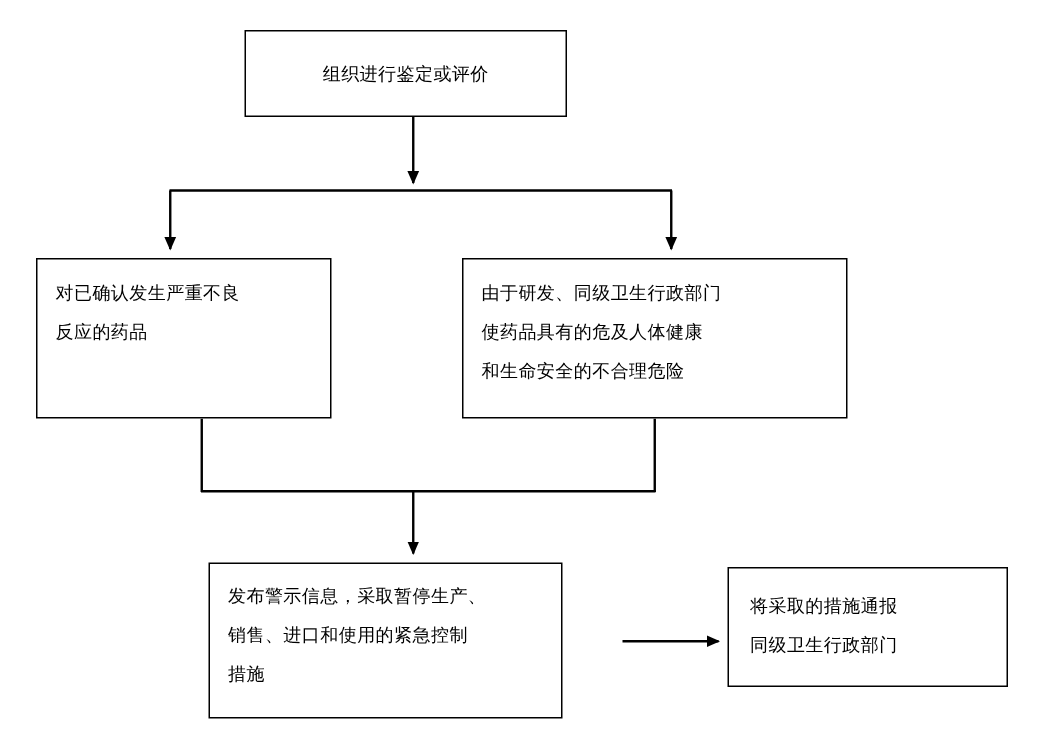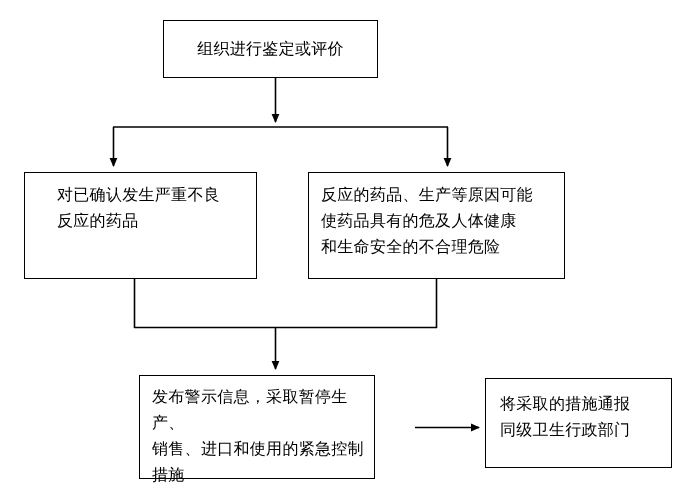--- a/index.html
+++ b/index.html
@@ -30,50 +30,50 @@
     position: absolute;
     box-sizing: border-box;
     border: 1px solid #000000;
     background: #ffffff;
     display: flex;
     align-items: flex-start;
     justify-content: flex-start;
   }
   .node-text {
     font-family: Liberation Sans, sans-serif;
-    font-size: 16px;
+    font-size: 12px;
     line-height: 26px;
     color: #000000;
     white-space: pre-line;
     letter-spacing: 0.3px;
   }
   
   #node-assessment {
     left: 163px; top: 20px; width: 215px; height: 58px;
     align-items: center; justify-content: center;
   }
   #node-assessment .node-text { padding: 0; text-align: center; }
 
   #node-confirmed-adverse {
-    left: 24px; top: 172px; width: 233px; height: 107px; padding-left: 20px;
+    left: 24px; top: 172px; width: 197px; height: 107px;
   }
   #node-confirmed-adverse .node-text { padding: 9px 0 0 12px; }
 
   #node-unreasonable-risk {
     left: 308px; top: 172px; width: 257px; height: 107px;
   }
   #node-unreasonable-risk .node-text { padding: 9px 0 0 12px; }
 
   #node-emergency-control {
     left: 139px; top: 375px; width: 236px; height: 104px;
   }
   #node-emergency-control .node-text { padding: 8px 0 0 12px; }
 
   #node-report-health-dept {
-    left: 485px; top: 378px; width: 187px; height: 90px;
+    left: 485px; top: 378px; width: 187px; height: 80px;
   }
   #node-report-health-dept .node-text { padding: 12px 0 0 14px; }
 </style>
 </head>
 <body>
 
 <div id="flowchart-root">
 
   <svg class="connectors" viewBox="0 0 699 498">
     <defs>
@@ -104,21 +104,21 @@
   <div class="node-box" id="node-assessment">
     <div class="node-text">组织进行鉴定或评价</div>
   </div>
 
   <div class="node-box" id="node-confirmed-adverse">
     <div class="node-text">对已确认发生严重不良
 反应的药品</div>
   </div>
 
   <div class="node-box" id="node-unreasonable-risk">
-    <div class="node-text">反应的药品、生产等原因可能
+    <div class="node-text">由于研发、同级卫生行政部门
 使药品具有的危及人体健康
 和生命安全的不合理危险</div>
   </div>
 
   <div class="node-box" id="node-emergency-control">
     <div class="node-text">发布警示信息，采取暂停生产、
 销售、进口和使用的紧急控制
 措施</div>
   </div>
 

